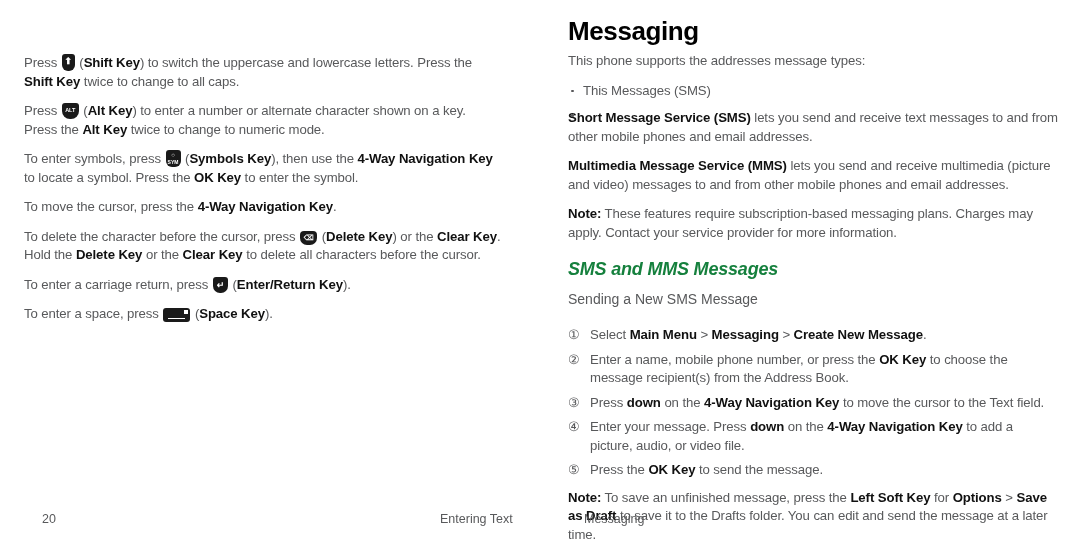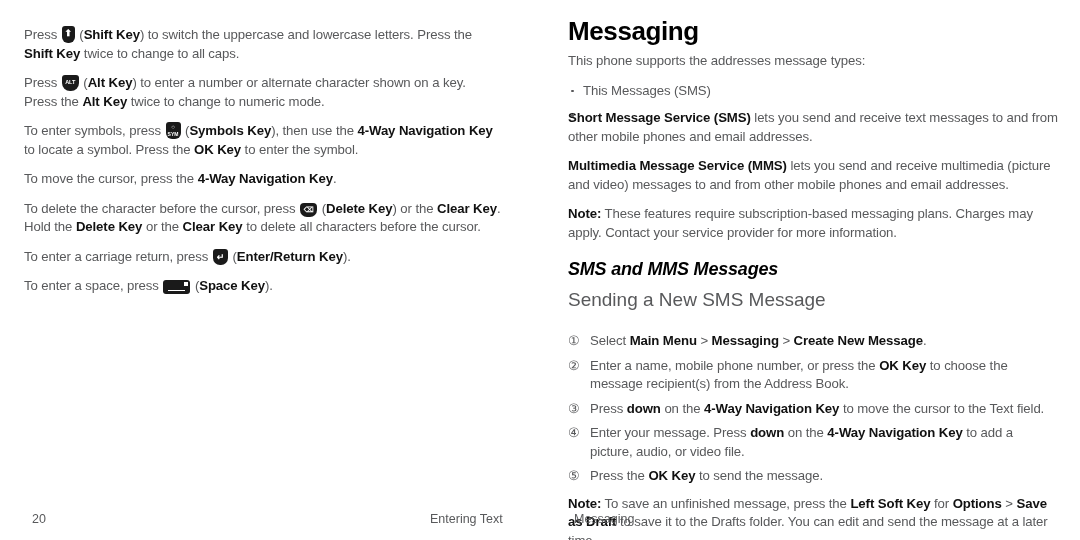--- a/index.html
+++ b/index.html
@@ -19,21 +19,21 @@
     position: absolute;
     inset: 0;
     display: flex;
   }
   .col {
     position: relative;
     box-sizing: border-box;
   }
   .col-left {
     width: 540px;
-    padding: 26px 38px 0 24px;
+    padding: 54px 38px 0 24px;
   }
   .col-right {
     width: 540px;
     padding: 16px 22px 0 28px;
   }
 
   
   p, li, .para {
     margin: 0 0 11px 0;
     font-size: 13.2px;
@@ -51,30 +51,30 @@
     font-weight: bold;
     color: #000000;
     margin: 0 0 6px 0;
     letter-spacing: -0.4px;
   }
   .h2 {
     font-size: 18px;
     line-height: 24px;
     font-weight: bold;
     font-style: italic;
-    color: #000000;
+    color: #15803d;
     margin: 15px 0 9px 0;
     letter-spacing: -0.2px;
   }
   .h3 {
-    font-size: 19px;
+    font-size: 14px;
     line-height: 19px;
     font-weight: normal;
     color: #58595b;
-    margin: 0 0 23px 0;
+    margin: 0 0 17px 0;
   }
 
   
   ul.bullets {
     list-style: none;
     margin: 0 0 9px 0;
     padding: 0;
   }
   ul.bullets li {
     position: relative;
@@ -180,21 +180,21 @@
     right: 2px;
     top: 1.5px;
     width: 4px;
     height: 4px;
     background: #ffffff;
   }
 
   
   .footer {
     position: absolute;
-    left: 6px;
+    left: 16px;
     right: 0;
     bottom: 10px;
     height: 18px;
     font-size: 12.5px;
     color: #58595b;
   }
   .footer .f-item {
     position: absolute;
     white-space: nowrap;
   }

